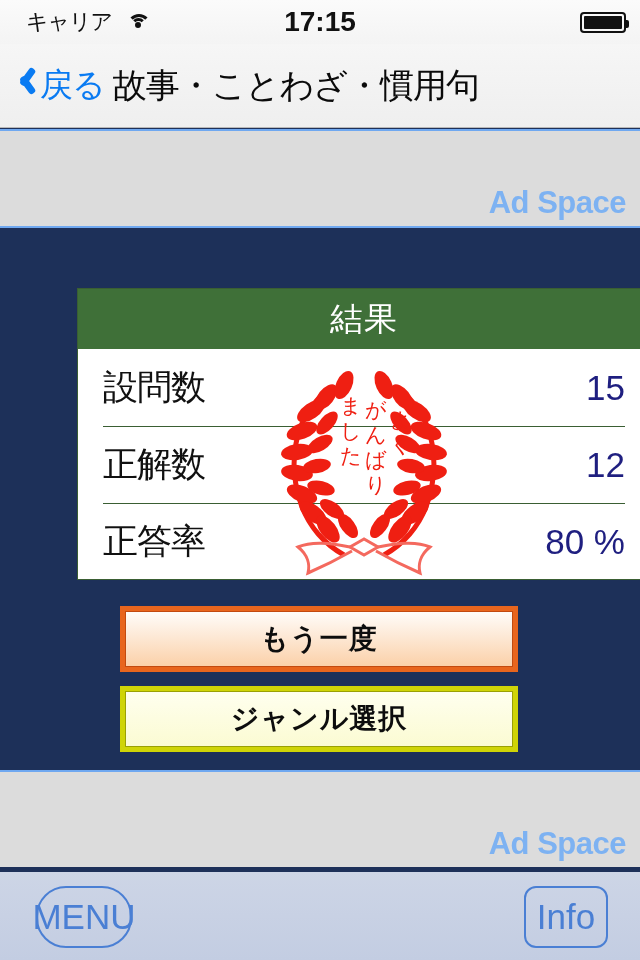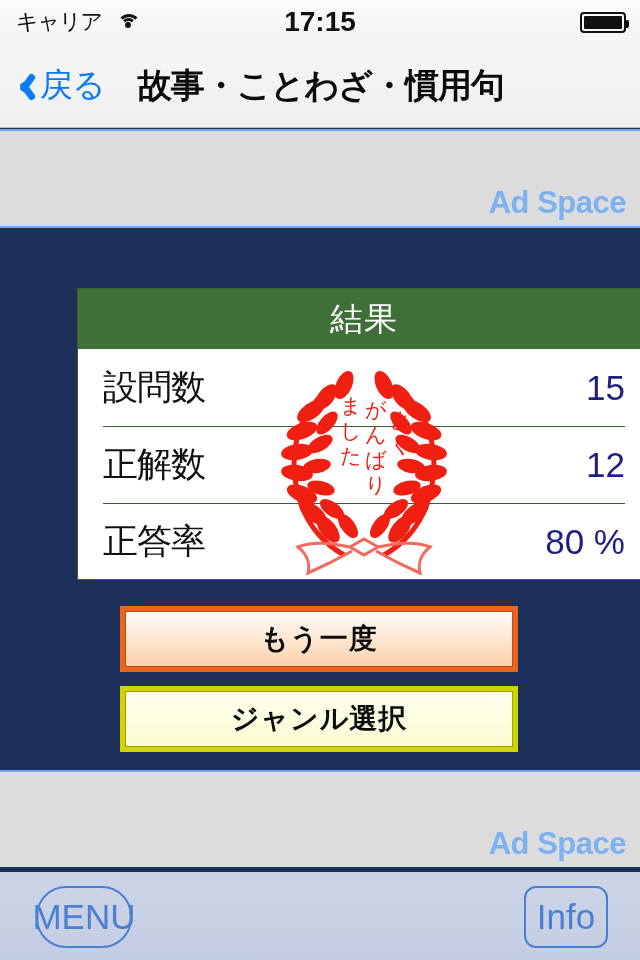--- a/index.html
+++ b/index.html
@@ -10,21 +10,21 @@
     background:#1d3059;
   }
   #phone { position:relative; width:640px; height:960px; }
 
   
   .statusbar {
     position:absolute; left:0; top:0; width:640px; height:44px;
     background:linear-gradient(#fbfbfb,#f4f4f4);
     display:flex; align-items:center;
   }
-  .sb-left { position:absolute; left:16px; top:0; height:44px; display:flex; align-items:center; gap:14px; }
+  .sb-left { position:absolute; left:26px; top:0; height:44px; display:flex; align-items:center; gap:14px; }
   .sb-carrier { font-size:22px; color:#111; letter-spacing:-1px; }
   .wifi-icon { width:26px; height:20px; position:relative; display:inline-block; }
   .wifi-icon i { position:absolute; border:3px solid #111; border-bottom-color:transparent;
                  border-left-color:transparent; border-right-color:transparent; border-radius:50%; }
   .wifi-icon i:nth-child(1){ width:24px; height:24px; left:1px; top:2px; }
   .wifi-icon i:nth-child(2){ width:15px; height:15px; left:5px; top:6px; }
   .wifi-icon i:nth-child(3){ width:6px;  height:6px;  left:9px; top:10px; border-bottom-color:#111;
                              border-left-color:#111; border-right-color:#111; background:#111; }
   .sb-time { position:absolute; left:0; right:0; top:0; height:44px; line-height:44px;
              text-align:center; font-size:28px; font-weight:bold; color:#111; }
@@ -34,29 +34,29 @@
   .sb-batt:after { content:""; position:absolute; right:-5px; top:6px; width:3px; height:8px;
                    background:#111; border-radius:0 2px 2px 0; }
 
   
   .navbar {
     position:absolute; left:0; top:44px; width:640px; height:84px;
     background:linear-gradient(#f6f6f6,#efefef);
     border-bottom:1px solid #b8b8b8;
     display:flex; align-items:center;
   }
-  .back-btn { display:flex; align-items:center; margin-left:14px; cursor:pointer; }
+  .back-btn { display:flex; margin-left:14px; cursor:pointer; }
   .chev { width:20px; height:34px; position:relative; margin-right:6px; }
   .chev:before, .chev:after {
     content:""; position:absolute; left:5px; width:7px; height:20px; background:#0a7bf2; border-radius:3px;
   }
   .chev:before { top:0px; transform:rotate(36deg); transform-origin:bottom left; }
   .chev:after  { top:16px; transform:rotate(-36deg); transform-origin:top left; }
   .back-label { font-size:33px; color:#0a7bf2; letter-spacing:-1px; }
-  .nav-title { font-size:34px; font-weight:bold; color:#0b0b0b; margin-left:33px; letter-spacing:-1px; }
+  .nav-title { font-size:34px; font-weight:normal; color:#0b0b0b; margin-left:8px; letter-spacing:-1px; }
 
   
   .ad {
     position:absolute; left:0; width:640px;
     background:#dcdcdc;
     border-top:2px solid #6fa8f0;
     border-bottom:2px solid #6fa8f0;
   }
   .ad-top { top:129px; height:99px; }
   .ad-bottom { top:770px; height:100px; border-bottom:3px solid #1d3059; }

